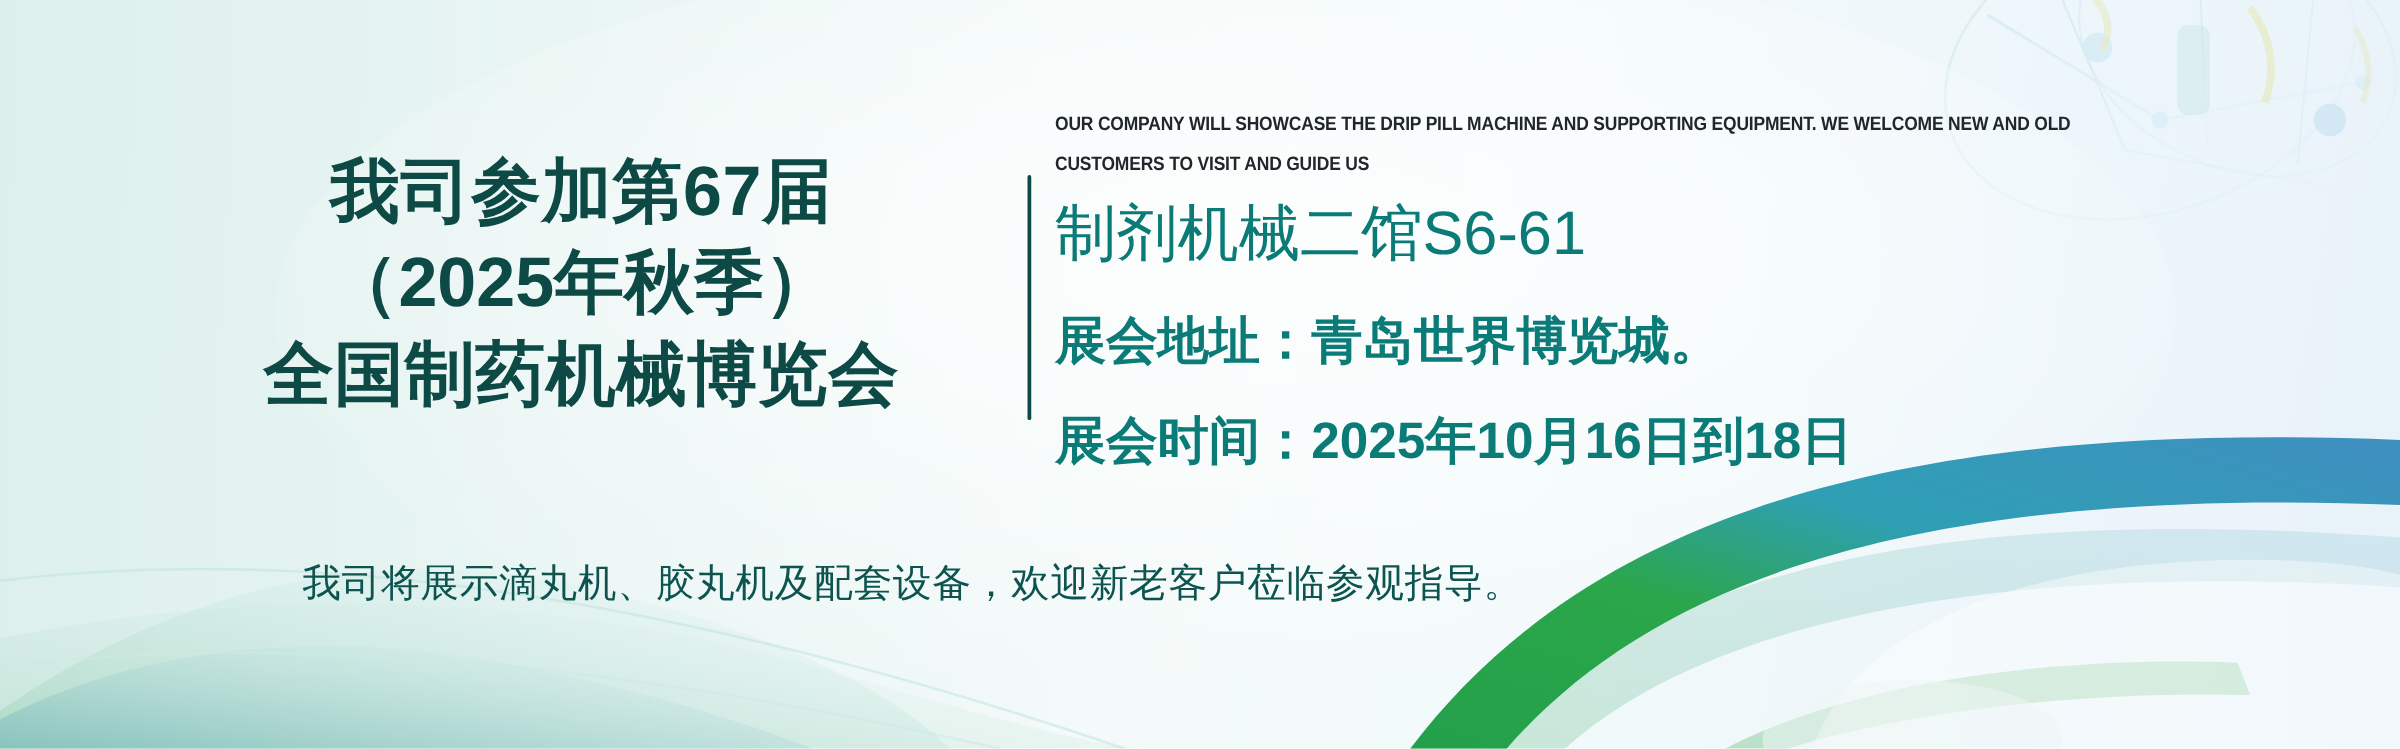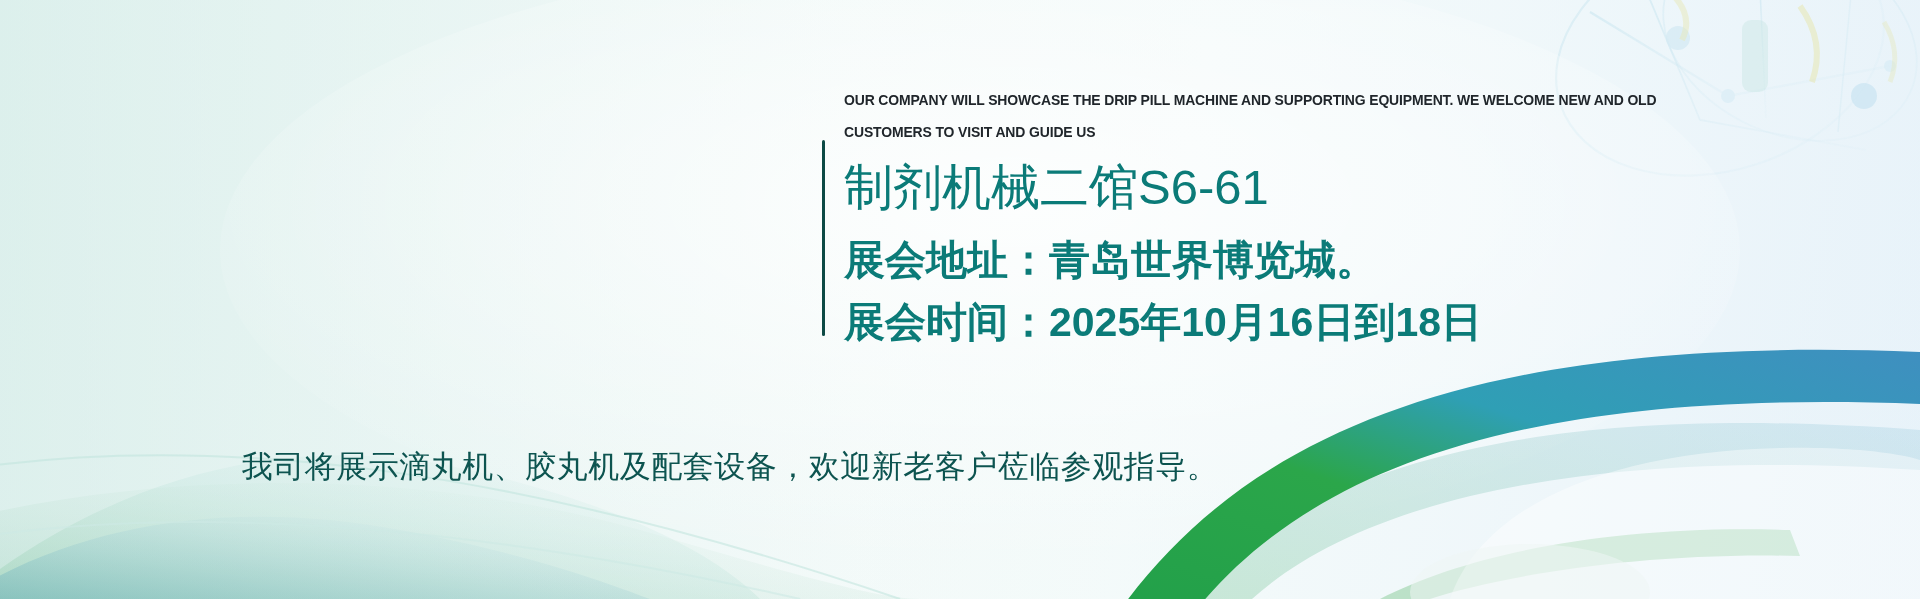--- a/index.html
+++ b/index.html
@@ -91,22 +91,23 @@
     white-space: nowrap;
   }
 
   .info-line {
     color: #0b7b78;
     font-size: 41px;
     font-weight: 700;
     line-height: 1.52;
     letter-spacing: 0px;
     white-space: nowrap;
-  }
-  .info-line.first { margin-top: 16px; font-family: Liberation Serif, serif; }
+    margin-top: 18px;
+  }
+  .info-line.first { margin-top: 28px; font-family: Liberation Serif, serif; }
 
   
   .tagline {
     position: absolute;
     left: 0;
     top: 446px;
     width: 1920px;
     text-align: center;
     color: #0d5450;
     font-size: 31px;
@@ -193,20 +194,25 @@
 
       <path d="M1190 599 C 1300 470, 1520 400, 1920 430 L 1920 470 C 1560 446, 1350 510, 1252 599 Z" fill="url(#gRibbon2)" opacity="0.5"></path>
       <path d="M1120 610 C 1250 430, 1480 334, 1920 352 L 1920 404 C 1520 388, 1310 470, 1196 610 Z" fill="url(#gRibbon)"></path>
       <path d="M1380 599 C 1470 552, 1620 524, 1790 530 L 1800 556 C 1640 552, 1500 576, 1430 599 Z" fill="#5ab86b" opacity="0.35"></path>
 
       <path d="M1450 599 C 1480 510, 1600 452, 1780 448 C 1880 446, 1920 460, 1920 460 L 1920 599 Z" fill="#ffffff" opacity="0.42"></path>
       <ellipse cx="1530" cy="592" rx="120" ry="48" fill="#eef6f4" opacity="0.55"></ellipse>
     </svg>
   </div>
 
+  <div class="headline">
+    <span class="hl-line hl-line-1">我司参加第67届</span>
+    <span class="hl-line hl-line-2">（2025年秋季）</span>
+    <span class="hl-line hl-line-3">全国制药机械博览会</span>
+  </div>
 
   <div class="divider"></div>
 
   <div class="right-col">
     <div class="eyebrow">OUR COMPANY WILL SHOWCASE THE DRIP PILL MACHINE AND SUPPORTING EQUIPMENT. WE WELCOME NEW AND OLD CUSTOMERS TO VISIT AND GUIDE US</div>
     <div class="hall">制剂机械二馆S6-61</div>
     <div class="info-line first">展会地址：青岛世界博览城。</div>
     <div class="info-line">展会时间：2025年10月16日到18日</div>
   </div>
 

